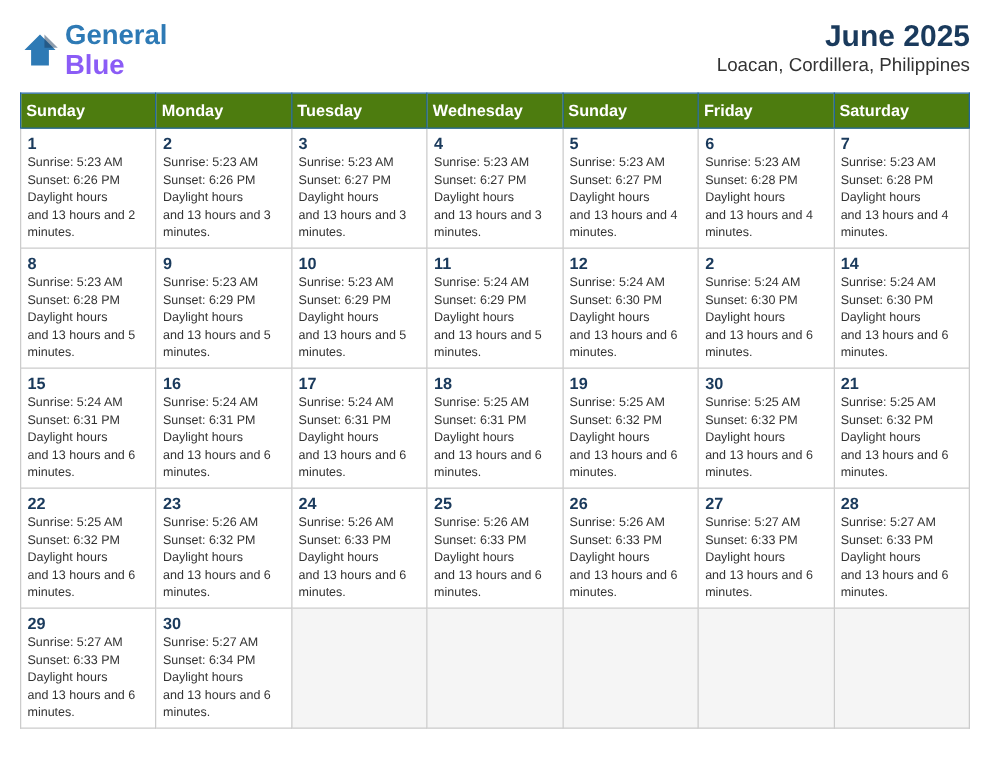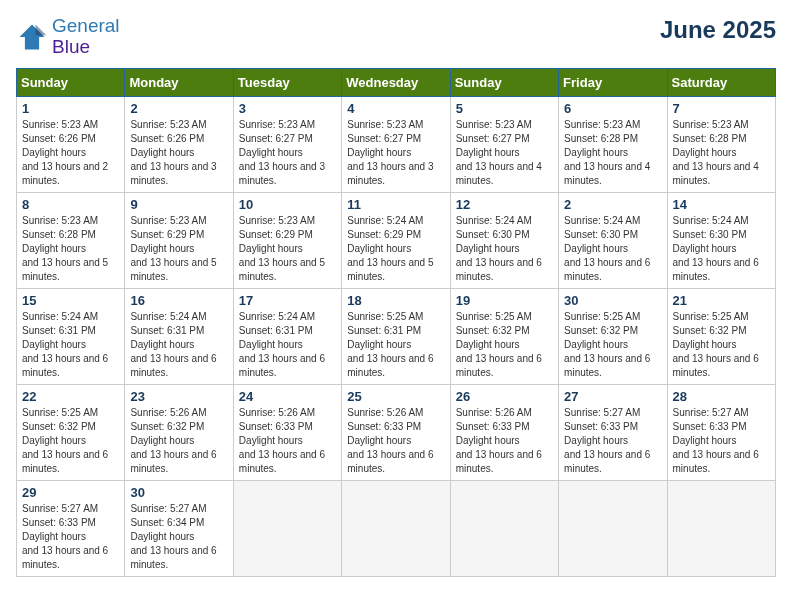--- a/index.html
+++ b/index.html
@@ -15,22 +15,22 @@
       justify-content: space-between;
       align-items: flex-start;
       margin-bottom: 10px;
     }
     .logo {
       display: flex;
       align-items: center;
       gap: 4px;
     }
     .logo-text {
-      font-size: 19px;
-      font-weight: normal;
+      font-size: 22px;
+      font-weight: bold;
       color: #1a3a5c;
       line-height: 1.1;
     }
     .logo-text span {
       color: #2e7ab5;
     }
     .logo-icon {
       width: 32px;
       height: 32px;
     }
@@ -94,26 +94,27 @@
 <body>
 
 <div class="header-area">
   <div class="logo">
     <svg class="logo-icon" viewBox="0 0 36 36">
       <polygon points="18,4 32,18 26,18 26,32 10,32 10,18 4,18" fill="#2e7ab5"></polygon>
       <polygon points="22,4 34,16 22,16" fill="#1a3a5c" opacity="0.5"></polygon>
     </svg>
     <div>
       <div class="logo-text">
-        <span>General</span><br><span style="color:#4c1d95">Blue</span>
+        <span>General</span><br><span style="color:#8b5cf6">Blue</span>
       </div>
     </div>
   </div>
   <div class="title-area">
     <div class="month-title">June 2025</div>
+    <div class="location-title">Loacan, Cordillera, Philippines</div>
   </div>
 </div>
 
 <table class="calendar">
   <thead>
     <tr>
     <th>Sunday</th>
         <th>Monday</th>
         <th>Tuesday</th>
         <th>Wednesday</th>

